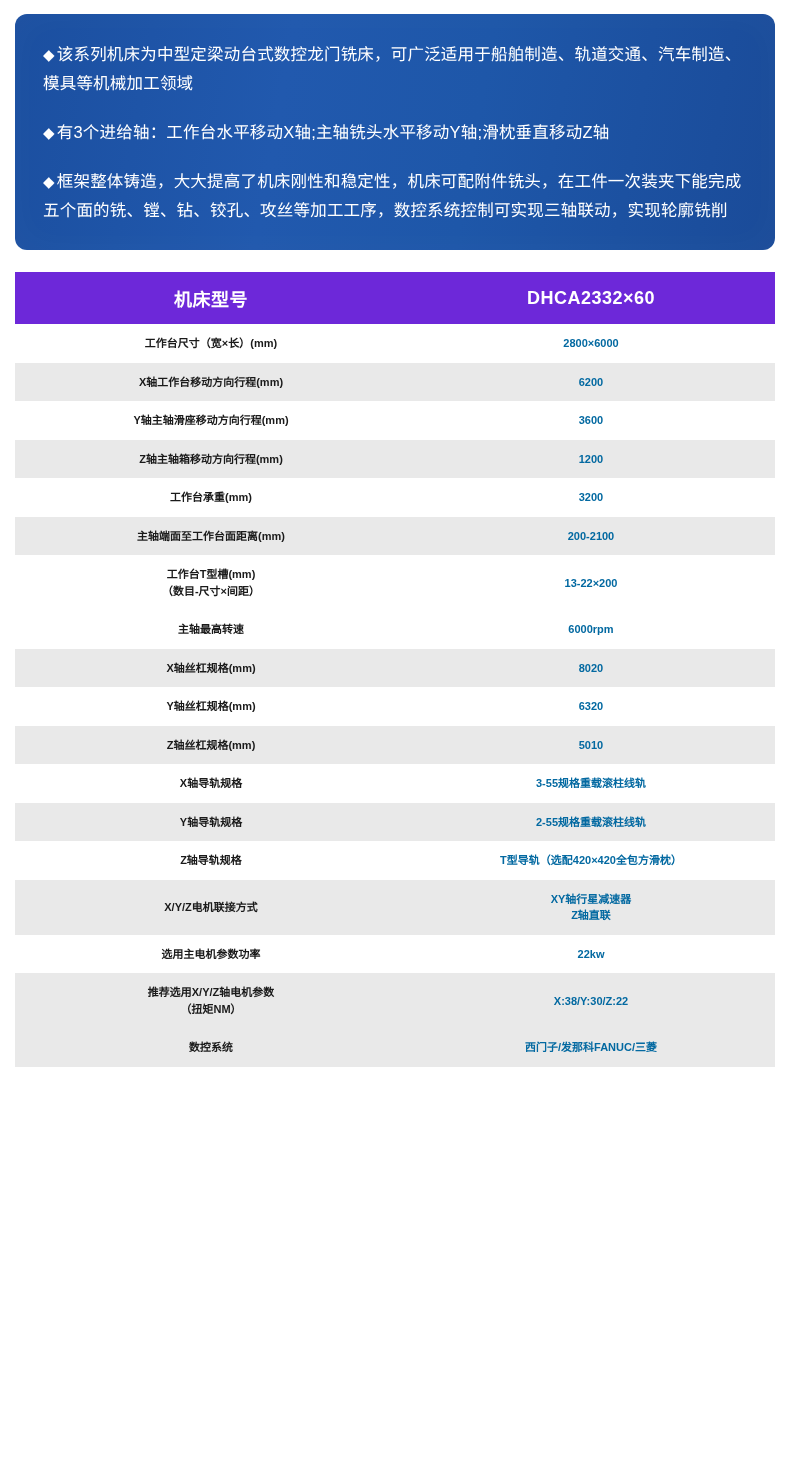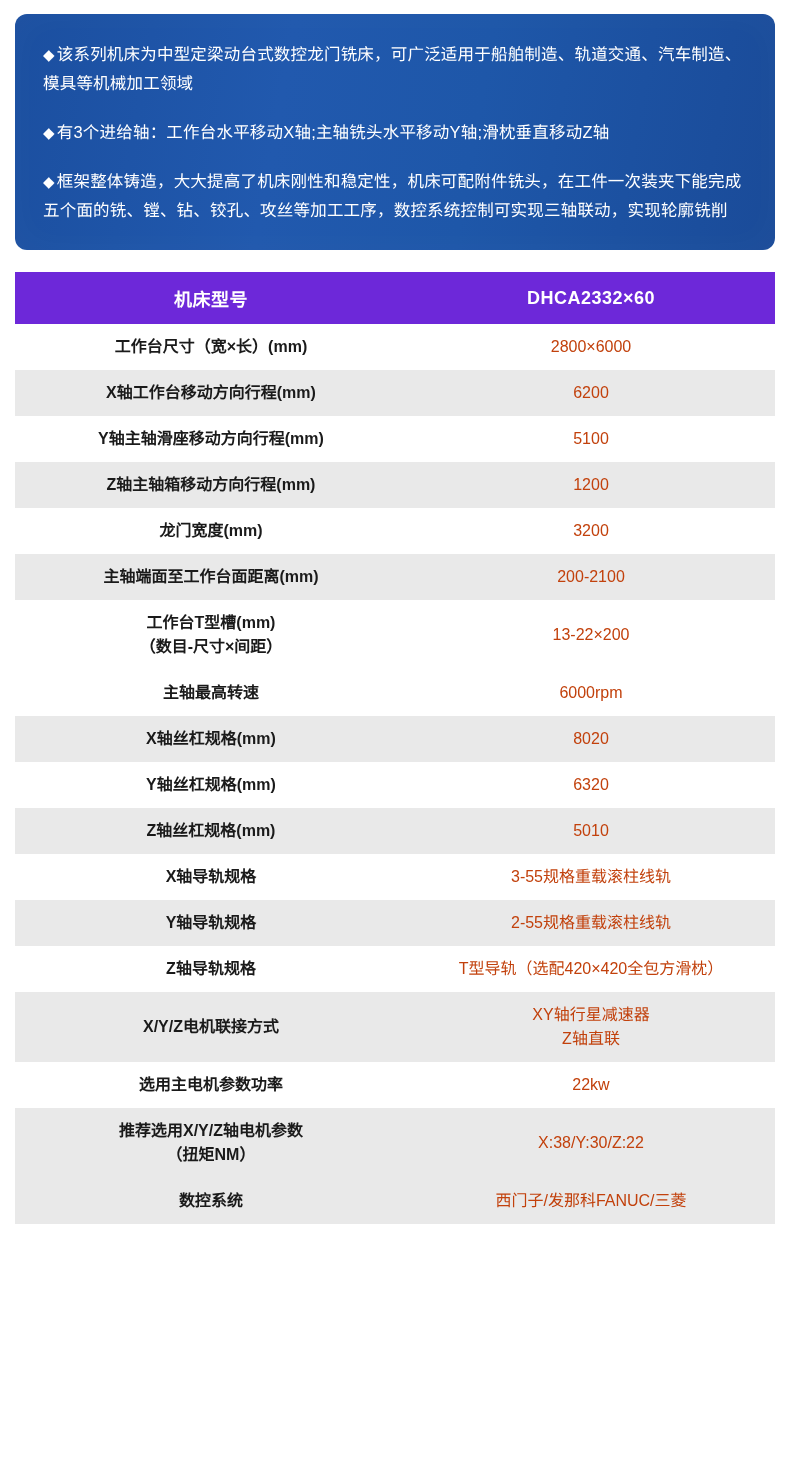--- a/index.html
+++ b/index.html
@@ -57,30 +57,30 @@
     font-size: 18px;
     font-weight: bold;
     padding: 13px 6px;
     text-align: center;
     letter-spacing: 0.5px;
   }
   .spec-table td {
     padding: 11px 8px;
     text-align: center;
     vertical-align: middle;
-    font-size: 16px;
+    font-size: 11px;
     line-height: 1.5;
   }
   .spec-table td.label {
     font-weight: bold;
     color: #1a1a1a;
   }
   .spec-table td.value {
-    font-weight: normal;
-    color: #c2410c;
+    font-weight: bold;
+    color: #0369a1;
   }
   .spec-table tbody tr.odd td { background: #ffffff; }
   .spec-table tbody tr.even td { background: #e9e9e9; }
 
   .spec-table td .line2 { display: block; text-align: center; }
 
   .footer-space { height: 8px; }
 </style>
 </head>
 <body>
@@ -108,28 +108,28 @@
         <tr class="odd">
           <td class="label"><span>工作台尺寸（宽×长）(mm)</span></td>
           <td class="value"><span>2800×6000</span></td>
         </tr>
         <tr class="even">
           <td class="label"><span>X轴工作台移动方向行程(mm)</span></td>
           <td class="value"><span>6200</span></td>
         </tr>
         <tr class="odd">
           <td class="label"><span>Y轴主轴滑座移动方向行程(mm)</span></td>
-          <td class="value"><span>5100</span></td>
+          <td class="value"><span>3600</span></td>
         </tr>
         <tr class="even">
           <td class="label"><span>Z轴主轴箱移动方向行程(mm)</span></td>
           <td class="value"><span>1200</span></td>
         </tr>
         <tr class="odd">
-          <td class="label"><span>龙门宽度(mm)</span></td>
+          <td class="label"><span>工作台承重(mm)</span></td>
           <td class="value"><span>3200</span></td>
         </tr>
         <tr class="even">
           <td class="label"><span>主轴端面至工作台面距离(mm)</span></td>
           <td class="value"><span>200-2100</span></td>
         </tr>
         <tr class="odd">
           <td class="label"><span>工作台T型槽(mm)</span><span class="line2">（数目-尺寸×间距）</span></td>
           <td class="value"><span>13-22×200</span></td>
         </tr>

